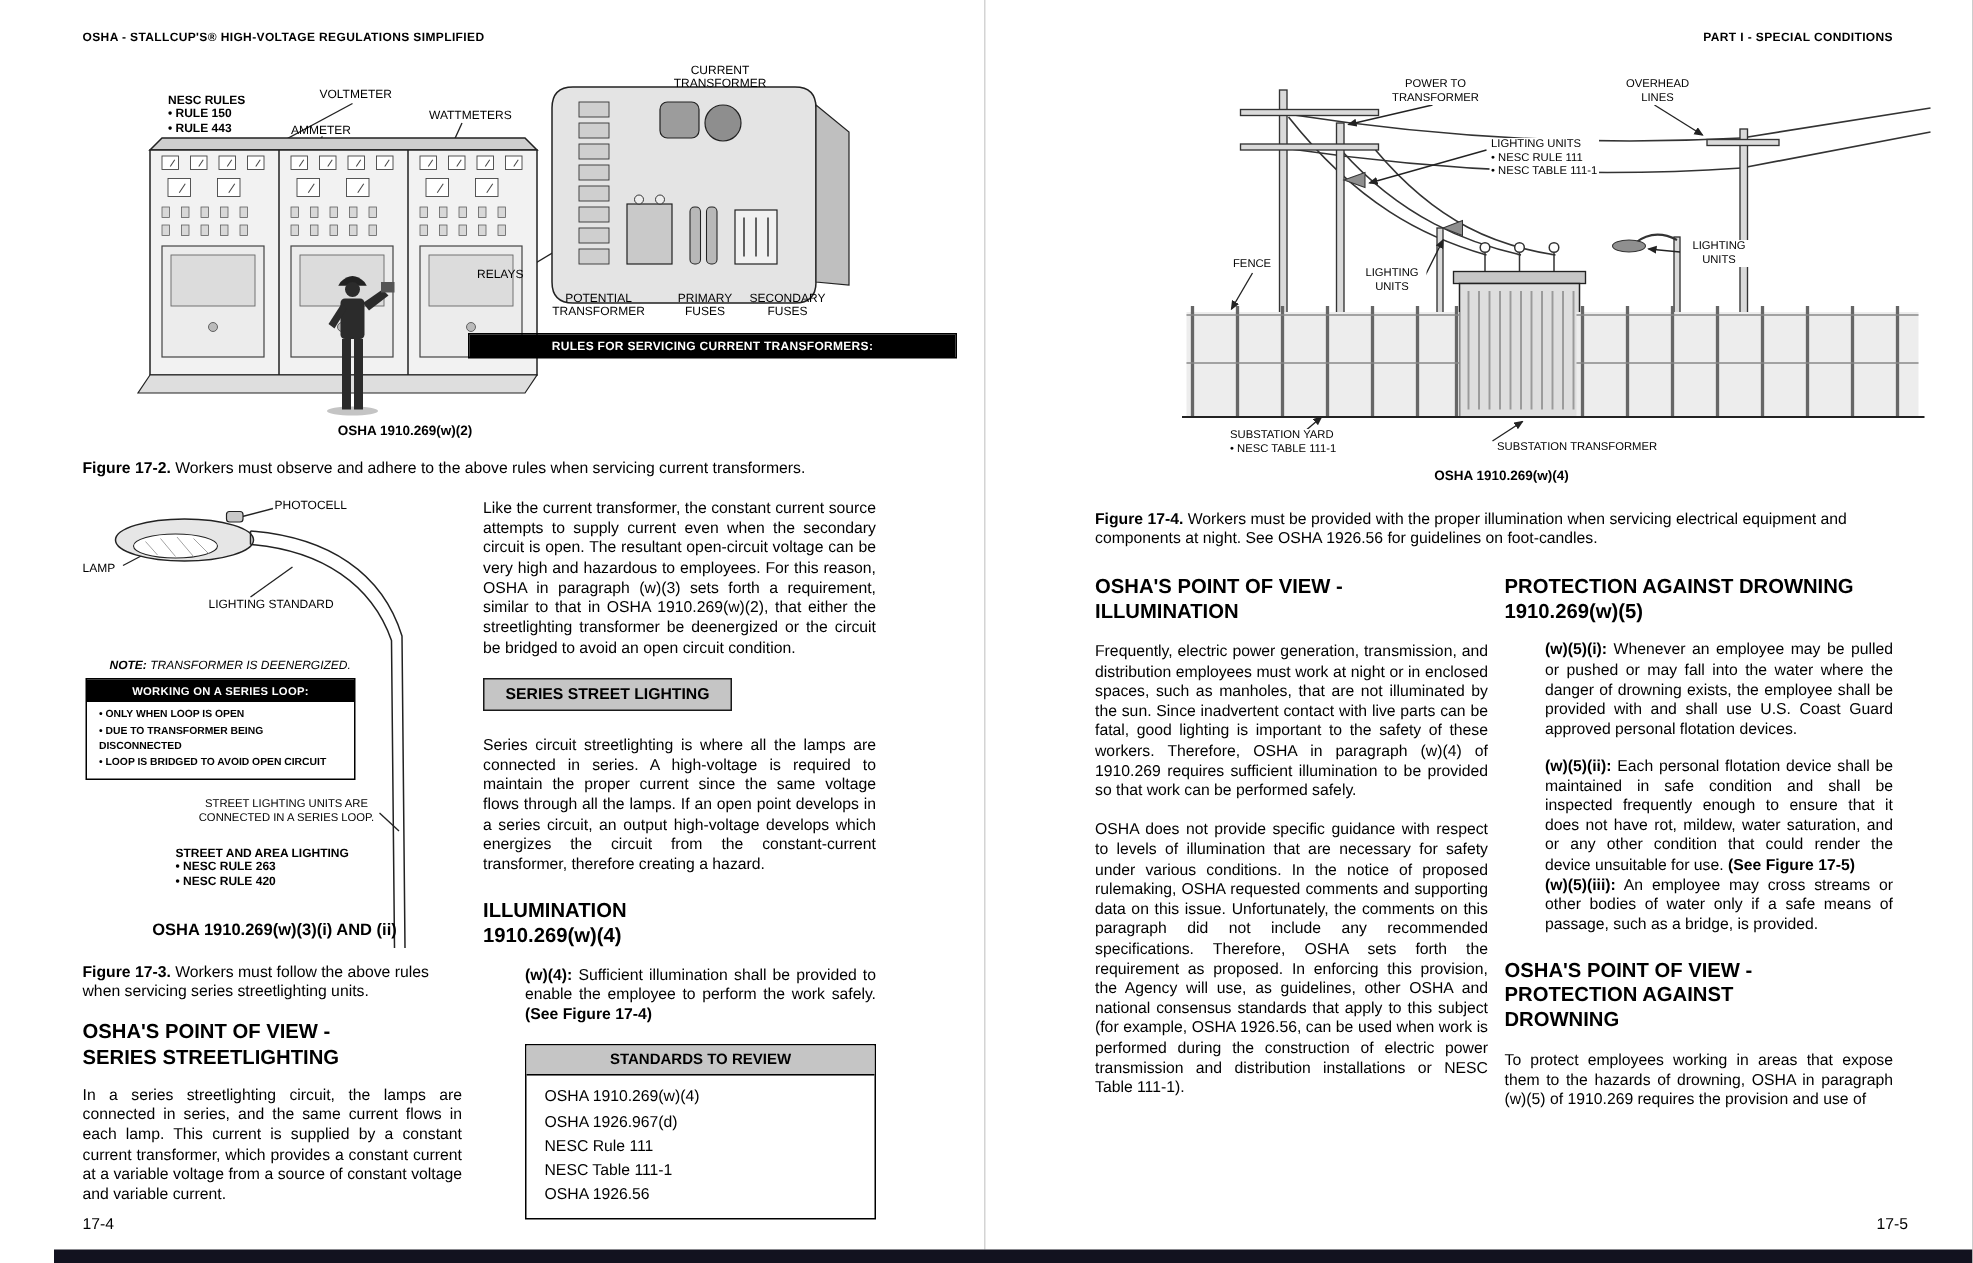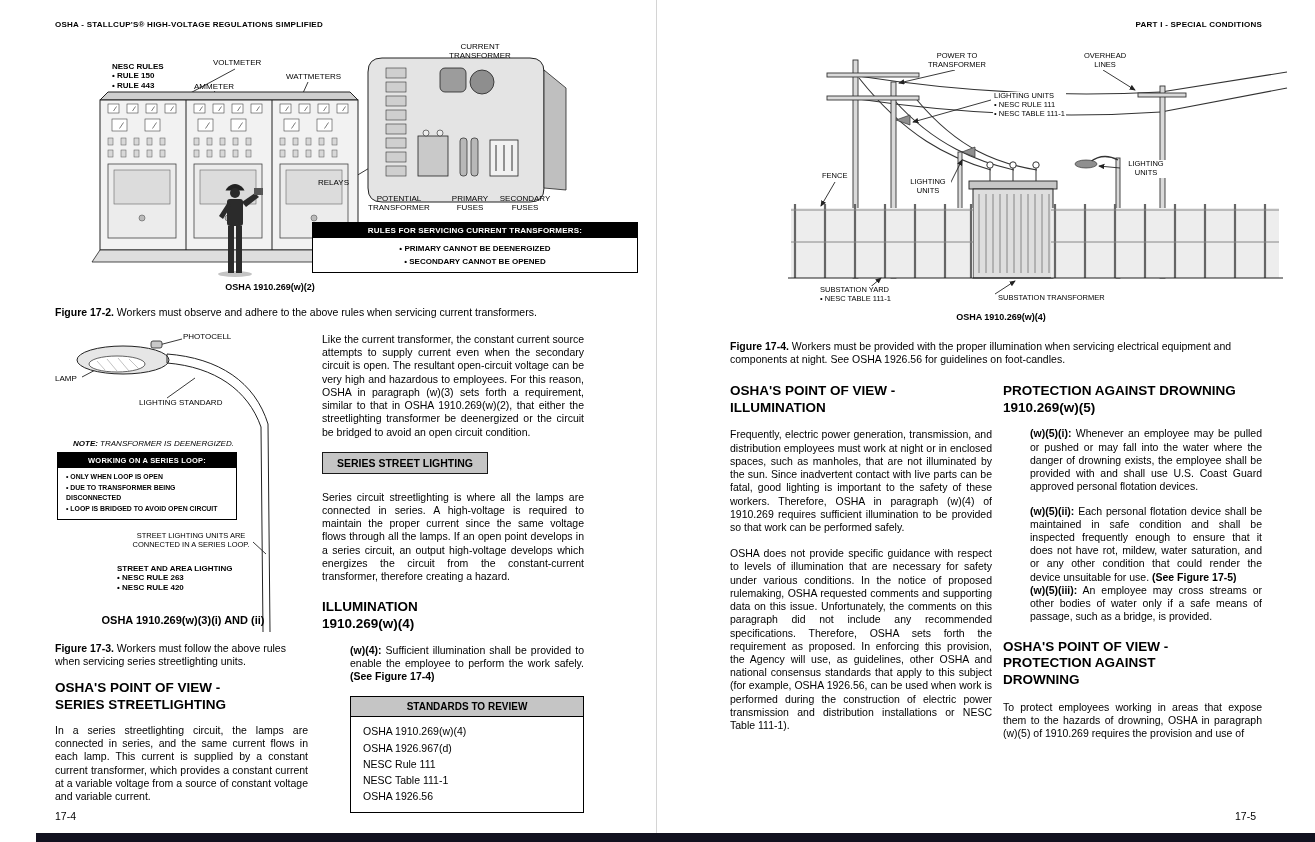--- a/index.html
+++ b/index.html
@@ -178,24 +178,20 @@
 TRANSFORMER</div>
       <div class="abs lbl" style="left:268px;top:136px">RELAYS</div>
       <div class="abs lbl c" style="left:318px;top:152px;width:62px">POTENTIAL
 TRANSFORMER</div>
       <div class="abs lbl c" style="left:398px;top:152px;width:44px">PRIMARY
 FUSES</div>
       <div class="abs lbl c" style="left:448px;top:152px;width:54px">SECONDARY
 FUSES</div>
       <div class="abs kbox" style="left:262px;top:180px;width:326px">
         <div class="kh">RULES FOR SERVICING CURRENT TRANSFORMERS:</div>
-        <div class="kb">
-          <div class="rules-item">• PRIMARY CANNOT BE DEENERGIZED</div>
-          <div class="rules-item">• SECONDARY CANNOT BE OPENED</div>
-        </div>
       </div>
       <div class="abs lbl b c" style="left:120px;top:240px;width:200px;font-size:9px">OSHA 1910.269(w)(2)</div>
     </div>
 
     <div class="abs cap" style="left:55px;top:306px;width:585px">
       <span class="b">Figure 17-2.</span><span> Workers must observe and adhere to the above rules when servicing current transformers.</span>
     </div>
 
     <div class="abs" style="left:55px;top:330px;width:255px;height:308px">
       <svg width="255" height="308" viewBox="0 0 255 308">
@@ -410,17 +406,17 @@
       </div>
       <div class="body-t" style="margin-left:27px">
         <span class="b">(w)(5)(iii):</span><span> An employee may cross streams or other bodies of water only if a safe means of passage, such as a bridge, is provided.</span>
       </div>
       <div class="h1" style="margin-top:15px">OSHA'S POINT OF VIEW -
 PROTECTION AGAINST
 DROWNING</div>
       <div class="body-t" style="margin-top:12px">To protect employees working in areas that expose them to the hazards of drowning, OSHA in paragraph (w)(5) of 1910.269 requires the provision and use of</div>
     </div>
 
-    <div class="abs pnum" style="right:59px;top:810px;text-align:right">17-5</div>
+    <div class="abs pnum" style="right:43px;top:810px;text-align:right">17-5</div>
   </div>
 
   <div class="bottom-bar"></div>
 </div>
 
 </body></html>

